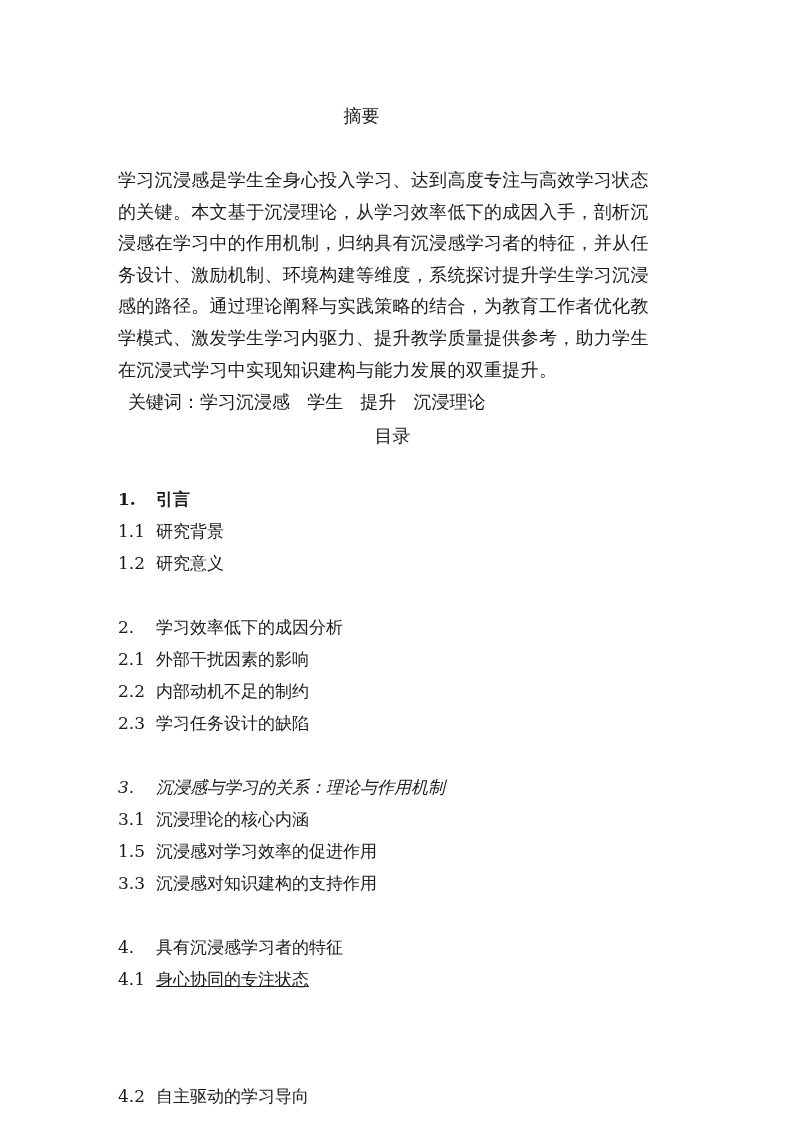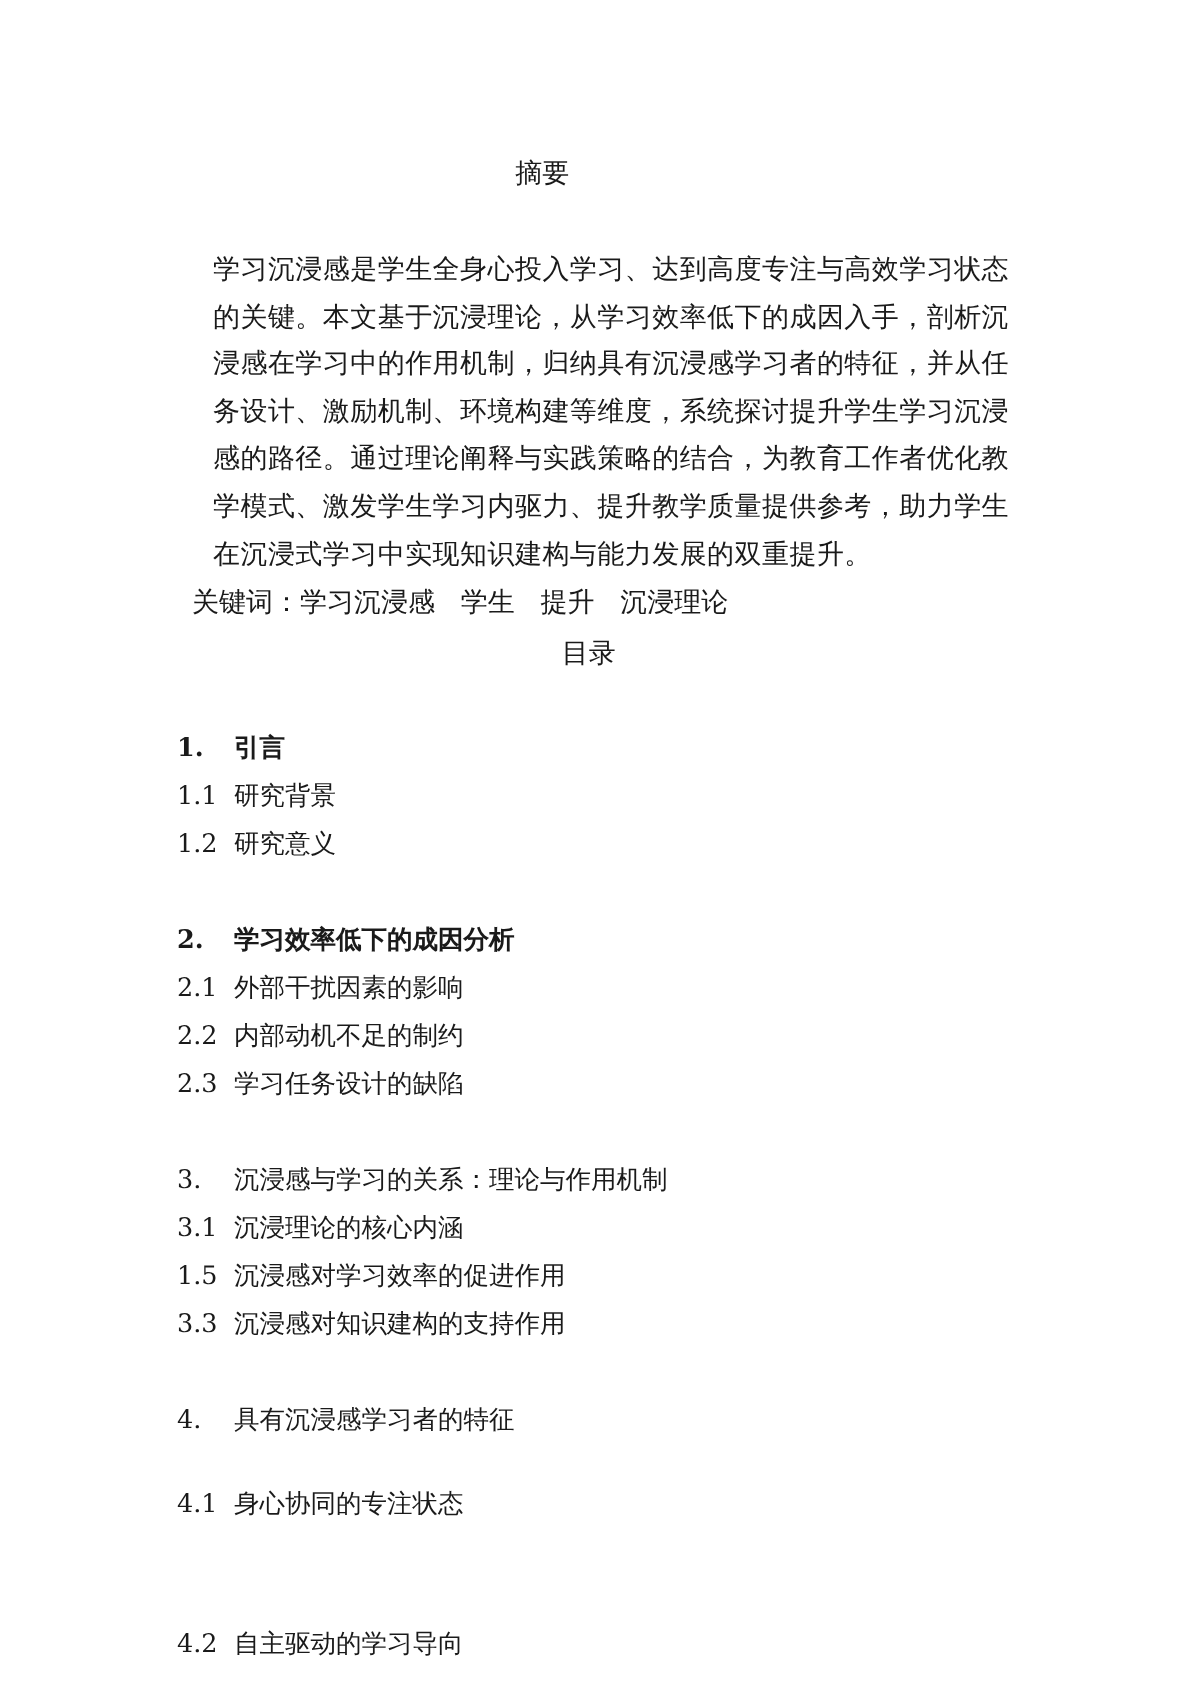--- a/index.html
+++ b/index.html
@@ -11,21 +11,21 @@
     .page { position: absolute; left: 0; top: 0; width: 793px; height: 791px; }
     .title {
       position: absolute; left: 0; width: 723px; text-align: center;
       font-size: 18px; line-height: 24px;
     }
     .abstract {
       position: absolute; left: 118px; top: 164px; width: 548px;
       font-size: 18px; line-height: 31.6px; letter-spacing: 0.3px;
       text-align: justify;
     }
-    .abstract .line { display: block; white-space: nowrap; margin-left: 24px; }
+    .abstract .line { display: block; white-space: nowrap; }
     .keywords {
       position: absolute; left: 128px; top: 390px;
       font-size: 18px; line-height: 24px; white-space: pre;
     }
     .toc-item {
       position: absolute; left: 118px; font-size: 17px; line-height: 22px;
       white-space: nowrap;
     }
     .toc-num { display: inline-block; }
     .toc-num.major { width: 38px; }
@@ -55,49 +55,49 @@
   <div class="toc-item" style="top:488px;font-weight:bold;">
     <span class="toc-num major">1.</span><span>引言</span>
   </div>
   <div class="toc-item" style="top:520px;">
     <span class="toc-num minor">1.1</span><span>研究背景</span>
   </div>
   <div class="toc-item" style="top:552px;">
     <span class="toc-num minor">1.2</span><span>研究意义</span>
   </div>
 
-  <div class="toc-item" style="top:616px;font-weight:bold;">
+  <div class="toc-item" style="top:616px;">
     <span class="toc-num major">2.</span><span>学习效率低下的成因分析</span>
   </div>
   <div class="toc-item" style="top:648px;">
     <span class="toc-num minor">2.1</span><span>外部干扰因素的影响</span>
   </div>
   <div class="toc-item" style="top:680px;">
     <span class="toc-num minor">2.2</span><span>内部动机不足的制约</span>
   </div>
   <div class="toc-item" style="top:712px;">
     <span class="toc-num minor">2.3</span><span>学习任务设计的缺陷</span>
   </div>
 
-  <div class="toc-item" style="top:776px;">
+  <div class="toc-item" style="top:776px;font-style:italic;">
     <span class="toc-num major">3.</span><span>沉浸感与学习的关系：理论与作用机制</span>
   </div>
   <div class="toc-item" style="top:808px;">
     <span class="toc-num minor">3.1</span><span>沉浸理论的核心内涵</span>
   </div>
   <div class="toc-item" style="top:840px;">
     <span class="toc-num minor">1.5</span><span>沉浸感对学习效率的促进作用</span>
   </div>
   <div class="toc-item" style="top:872px;">
     <span class="toc-num minor">3.3</span><span>沉浸感对知识建构的支持作用</span>
   </div>
 
   <div class="toc-item" style="top:936px;">
     <span class="toc-num major">4.</span><span>具有沉浸感学习者的特征</span>
   </div>
-  <div class="toc-item" style="top:992px;">
+  <div class="toc-item" style="top:968px;text-decoration:underline;">
     <span class="toc-num minor">4.1</span><span>身心协同的专注状态</span>
   </div>
   <div class="toc-item" style="top:1045px;margin-top:40px;">
     <span class="toc-num minor">4.2</span><span>自主驱动的学习导向</span>
   </div>
 
 </div>
 
 </body></html>

